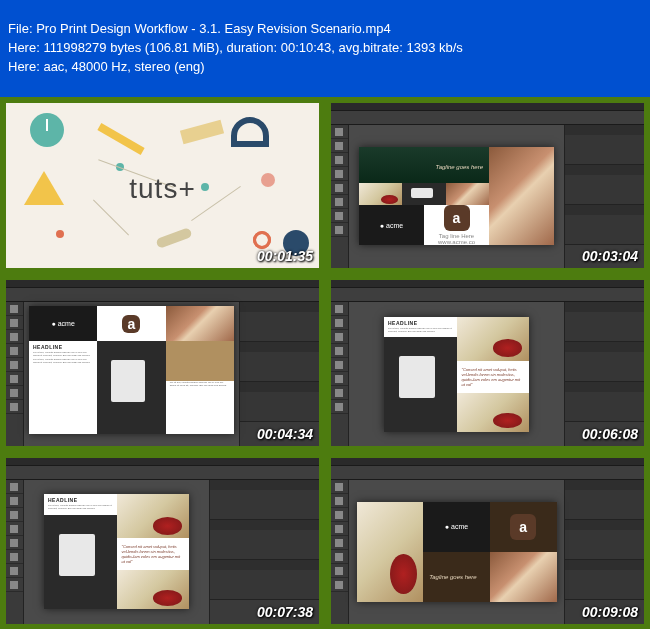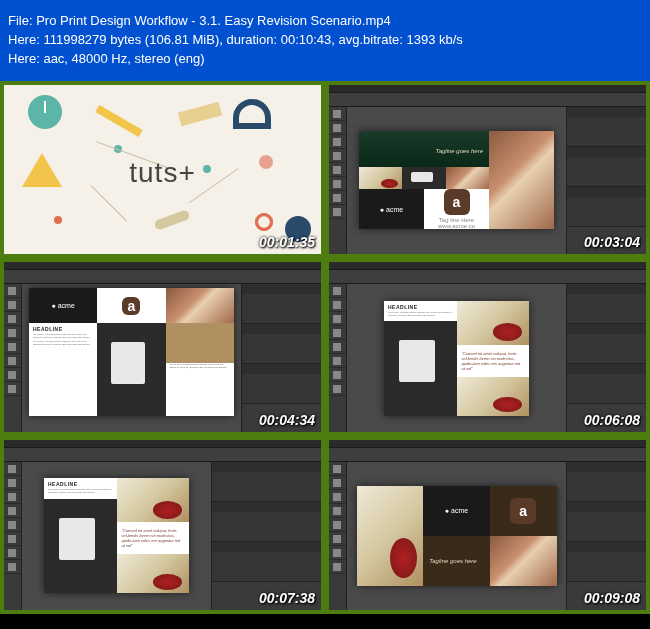--- a/index.html
+++ b/index.html
@@ -1,42 +1,42 @@
 <!DOCTYPE html>
 <html><head>
   <meta charset="utf-8">
   <style>
     * { margin: 0; padding: 0; box-sizing: border-box; }
     body { width: 650px; height: 629px; background: #000; font-family: Arial, sans-serif; overflow: hidden; }
     
     .metadata-header {
       background: #0050d0;
       color: #fff;
-      padding: 12px 8px;
+      padding: 20px 8px;
       font-size: 13px;
       line-height: 1.45;
       font-weight: 400;
     }
     .metadata-header .line { white-space: nowrap; }
     .meta-label { display: inline; }
     .meta-value { display: inline; }
     .generated { font-style: italic; }
     
     .grid {
       display: grid;
       grid-template-columns: 1fr 1fr;
       grid-template-rows: repeat(3, 1fr);
       width: 650px;
       height: calc(629px - 96px);
     }
     
     .thumb {
       position: relative;
       overflow: hidden;
-      border: 4px solid #4d7c0f;
+      border: 6px solid #4d7c0f;
       background: #3a3a3a;
     }
     
     .timestamp {
       position: absolute;
       bottom: 4px;
       right: 6px;
       color: #fff;
       font-size: 14px;
       font-weight: bold;

